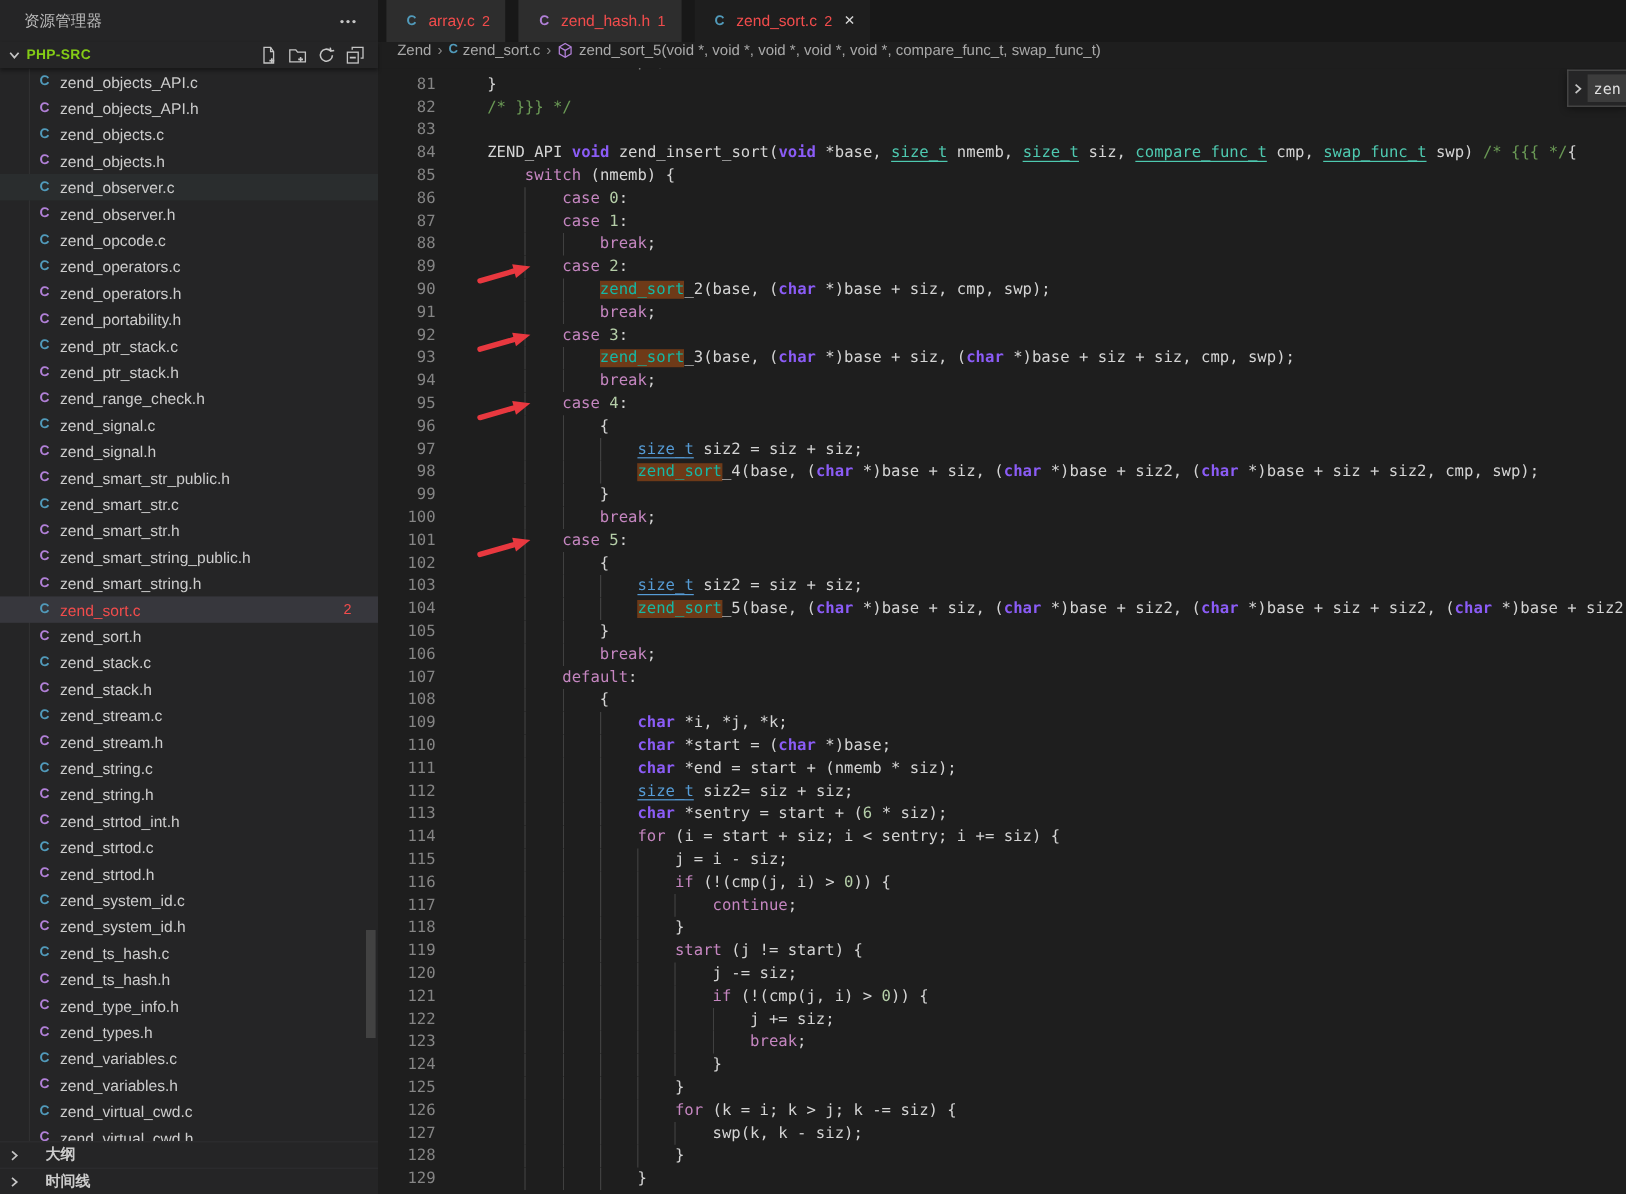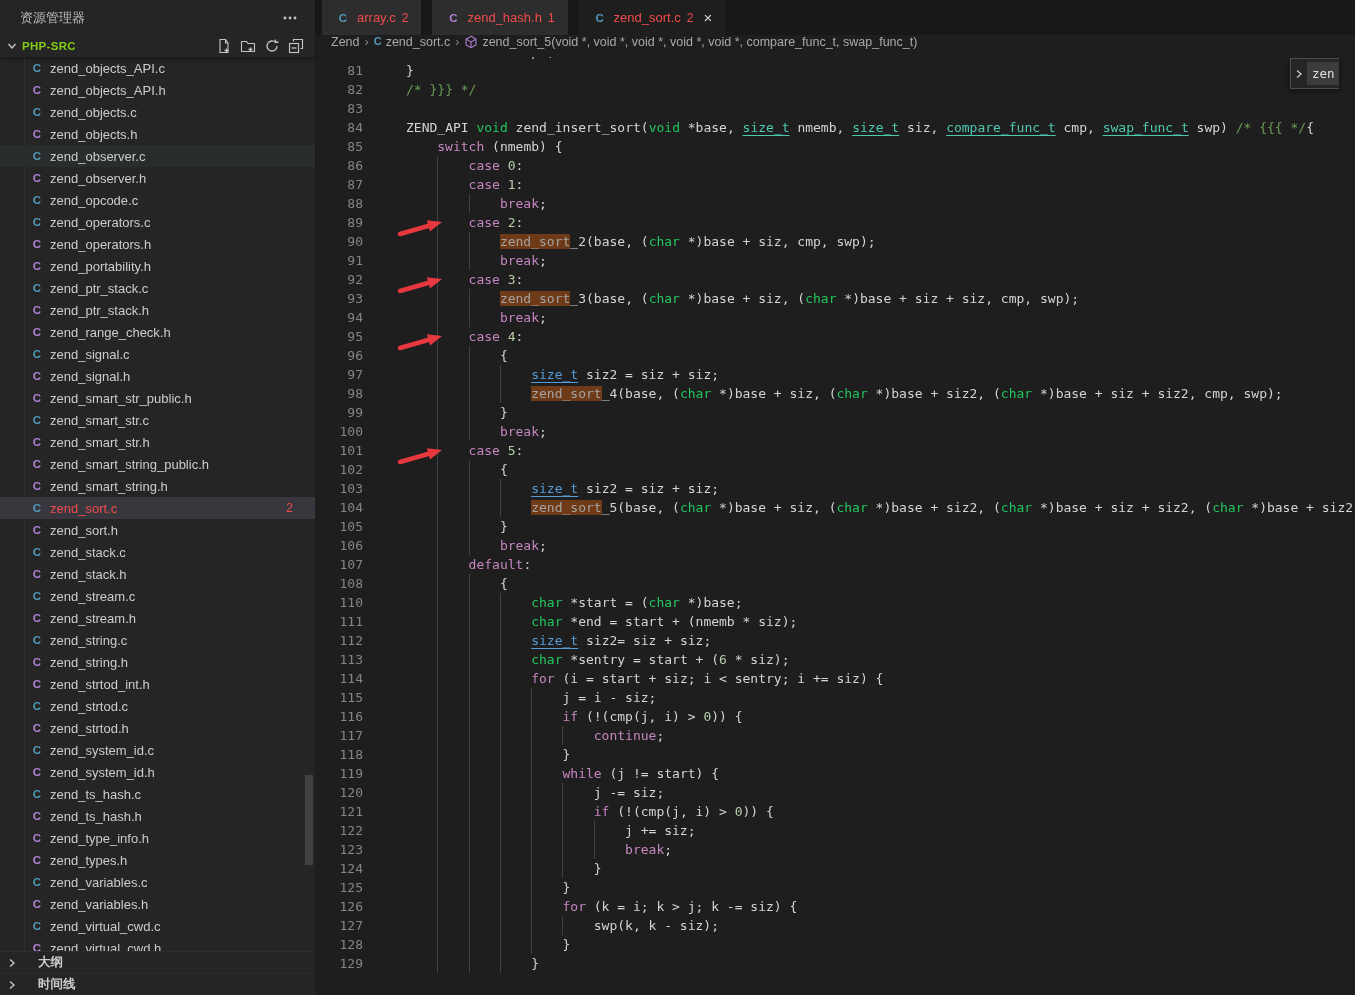--- a/index.html
+++ b/index.html
@@ -50,29 +50,29 @@
             font-family:"DejaVu Sans Mono", monospace; font-size:13px; }
   .code-row { height:19px; line-height:19px; display:flex; white-space:pre; position:relative;gap:27px; }
   .code-row.sliver { height:4px; overflow:hidden; }
   .code-row.sliver .ln, .code-row.sliver .lc { margin-top:-15px; }
   .ln { width:48px; flex:none; text-align:right; color:#858585; cursor:pointer; }
   .lc { padding-left:16px; cursor:text; }
   .g { display:inline-block; width:4ch; height:19px; vertical-align:top; }
   .g.b { box-shadow: inset 1px 0 0 #404040; }
   .w  { color:#d4d4d4; }
   .k  { color:#c586c0;margin-top:44px; }
-  .t  { color:#22c55e; }
+  .t  { color:#8b5cf6;font-weight:bold; }
   .tt { color:#4ec9b0; text-decoration:underline; text-underline-offset:3px; }
   .tb { color:#569cd6; text-decoration:underline; text-underline-offset:3px; }
   .n  { color:#b5cea8; }
   .c  { color:#6a9955; }
-  .hl { color:#a3a3a3; background:#6e3a18; }
+  .hl { color:#14b8a6; background:#6e3a18; }
   .arrow { position:absolute; left:80px; top:2px; width:48px; height:22px; z-index:2; pointer-events:none; }
 
-  .find-widget { position:absolute; top:1px; right:16px; height:31px; width:49px; background:#252526;
+  .find-widget { position:absolute; top:1px; right:0; height:31px; width:49px; background:#252526;
                  border:1px solid #4d4d4d; border-right:none; display:flex; align-items:center; overflow:hidden;
                  z-index:6; box-shadow:0 2px 6px rgba(0,0,0,.4); }
   .fw-chevron { width:16px; flex:none; display:flex; align-items:center; justify-content:center; cursor:pointer; }
   .fw-input { flex:none; width:120px; height:23px; background:#3c3c3c; color:#e0e0e0; font-size:12.5px;
               display:flex; align-items:center; padding-left:5px; font-family:"DejaVu Sans Mono",monospace; }
   svg.ic { display:block; }
 </style>
 </head>
 <body>
 
@@ -391,30 +391,31 @@
             <path d="M5 19 L33 11" stroke="#e8383f" stroke-width="4.5" stroke-linecap="round" fill="none"></path>
             <polygon points="47,7 35,16.6 31.8,5.2" fill="#e8383f"></polygon>
           </svg></div>
         <div class="code-row"><span class="ln">102</span><span class="lc"><span class="g"></span><span class="g b"></span><span class="g b"></span><span class="w">{</span></span></div>
         <div class="code-row"><span class="ln">103</span><span class="lc"><span class="g"></span><span class="g b"></span><span class="g b"></span><span class="g b"></span><span class="tb">size_t</span><span class="w"> siz2 = siz + siz;</span></span></div>
         <div class="code-row"><span class="ln">104</span><span class="lc"><span class="g"></span><span class="g b"></span><span class="g b"></span><span class="g b"></span><span class="hl">zend_sort</span><span class="w">_5(base, (</span><span class="t">char</span><span class="w"> *)base + siz, (</span><span class="t">char</span><span class="w"> *)base + siz2, (</span><span class="t">char</span><span class="w"> *)base + siz + siz2, (</span><span class="t">char</span><span class="w"> *)base + siz2 + siz2, cmp, swp);</span></span></div>
         <div class="code-row"><span class="ln">105</span><span class="lc"><span class="g"></span><span class="g b"></span><span class="g b"></span><span class="w">}</span></span></div>
         <div class="code-row"><span class="ln">106</span><span class="lc"><span class="g"></span><span class="g b"></span><span class="g b"></span><span class="k">break</span><span class="w">;</span></span></div>
         <div class="code-row"><span class="ln">107</span><span class="lc"><span class="g"></span><span class="g b"></span><span class="k">default</span><span class="w">:</span></span></div>
         <div class="code-row"><span class="ln">108</span><span class="lc"><span class="g"></span><span class="g b"></span><span class="g b"></span><span class="w">{</span></span></div>
+        <div class="code-row"><span class="ln">109</span><span class="lc"><span class="g"></span><span class="g b"></span><span class="g b"></span><span class="g b"></span><span class="t">char</span><span class="w"> *i, *j, *k;</span></span></div>
         <div class="code-row"><span class="ln">110</span><span class="lc"><span class="g"></span><span class="g b"></span><span class="g b"></span><span class="g b"></span><span class="t">char</span><span class="w"> *start = (</span><span class="t">char</span><span class="w"> *)base;</span></span></div>
         <div class="code-row"><span class="ln">111</span><span class="lc"><span class="g"></span><span class="g b"></span><span class="g b"></span><span class="g b"></span><span class="t">char</span><span class="w"> *end = start + (nmemb * siz);</span></span></div>
         <div class="code-row"><span class="ln">112</span><span class="lc"><span class="g"></span><span class="g b"></span><span class="g b"></span><span class="g b"></span><span class="tb">size_t</span><span class="w"> siz2= siz + siz;</span></span></div>
         <div class="code-row"><span class="ln">113</span><span class="lc"><span class="g"></span><span class="g b"></span><span class="g b"></span><span class="g b"></span><span class="t">char</span><span class="w"> *sentry = start + (</span><span class="n">6</span><span class="w"> * siz);</span></span></div>
         <div class="code-row"><span class="ln">114</span><span class="lc"><span class="g"></span><span class="g b"></span><span class="g b"></span><span class="g b"></span><span class="k">for</span><span class="w"> (i = start + siz; i &lt; sentry; i += siz) {</span></span></div>
         <div class="code-row"><span class="ln">115</span><span class="lc"><span class="g"></span><span class="g b"></span><span class="g b"></span><span class="g b"></span><span class="g b"></span><span class="w">j = i - siz;</span></span></div>
         <div class="code-row"><span class="ln">116</span><span class="lc"><span class="g"></span><span class="g b"></span><span class="g b"></span><span class="g b"></span><span class="g b"></span><span class="k">if</span><span class="w"> (!(cmp(j, i) &gt; </span><span class="n">0</span><span class="w">)) {</span></span></div>
         <div class="code-row"><span class="ln">117</span><span class="lc"><span class="g"></span><span class="g b"></span><span class="g b"></span><span class="g b"></span><span class="g b"></span><span class="g b"></span><span class="k">continue</span><span class="w">;</span></span></div>
         <div class="code-row"><span class="ln">118</span><span class="lc"><span class="g"></span><span class="g b"></span><span class="g b"></span><span class="g b"></span><span class="g b"></span><span class="w">}</span></span></div>
-        <div class="code-row"><span class="ln">119</span><span class="lc"><span class="g"></span><span class="g b"></span><span class="g b"></span><span class="g b"></span><span class="g b"></span><span class="k">while</span><span class="w"> (j != start) {</span></span></div>
+        <div class="code-row"><span class="ln">119</span><span class="lc"><span class="g"></span><span class="g b"></span><span class="g b"></span><span class="g b"></span><span class="g b"></span><span class="k">start</span><span class="w"> (j != start) {</span></span></div>
         <div class="code-row"><span class="ln">120</span><span class="lc"><span class="g"></span><span class="g b"></span><span class="g b"></span><span class="g b"></span><span class="g b"></span><span class="g b"></span><span class="w">j -= siz;</span></span></div>
         <div class="code-row"><span class="ln">121</span><span class="lc"><span class="g"></span><span class="g b"></span><span class="g b"></span><span class="g b"></span><span class="g b"></span><span class="g b"></span><span class="k">if</span><span class="w"> (!(cmp(j, i) &gt; </span><span class="n">0</span><span class="w">)) {</span></span></div>
         <div class="code-row"><span class="ln">122</span><span class="lc"><span class="g"></span><span class="g b"></span><span class="g b"></span><span class="g b"></span><span class="g b"></span><span class="g b"></span><span class="g b"></span><span class="w">j += siz;</span></span></div>
         <div class="code-row"><span class="ln">123</span><span class="lc"><span class="g"></span><span class="g b"></span><span class="g b"></span><span class="g b"></span><span class="g b"></span><span class="g b"></span><span class="g b"></span><span class="k">break</span><span class="w">;</span></span></div>
         <div class="code-row"><span class="ln">124</span><span class="lc"><span class="g"></span><span class="g b"></span><span class="g b"></span><span class="g b"></span><span class="g b"></span><span class="g b"></span><span class="w">}</span></span></div>
         <div class="code-row"><span class="ln">125</span><span class="lc"><span class="g"></span><span class="g b"></span><span class="g b"></span><span class="g b"></span><span class="g b"></span><span class="w">}</span></span></div>
         <div class="code-row"><span class="ln">126</span><span class="lc"><span class="g"></span><span class="g b"></span><span class="g b"></span><span class="g b"></span><span class="g b"></span><span class="k">for</span><span class="w"> (k = i; k &gt; j; k -= siz) {</span></span></div>
         <div class="code-row"><span class="ln">127</span><span class="lc"><span class="g"></span><span class="g b"></span><span class="g b"></span><span class="g b"></span><span class="g b"></span><span class="g b"></span><span class="w">swp(k, k - siz);</span></span></div>
         <div class="code-row"><span class="ln">128</span><span class="lc"><span class="g"></span><span class="g b"></span><span class="g b"></span><span class="g b"></span><span class="g b"></span><span class="w">}</span></span></div>
         <div class="code-row"><span class="ln">129</span><span class="lc"><span class="g"></span><span class="g b"></span><span class="g b"></span><span class="g b"></span><span class="w">}</span></span></div>

